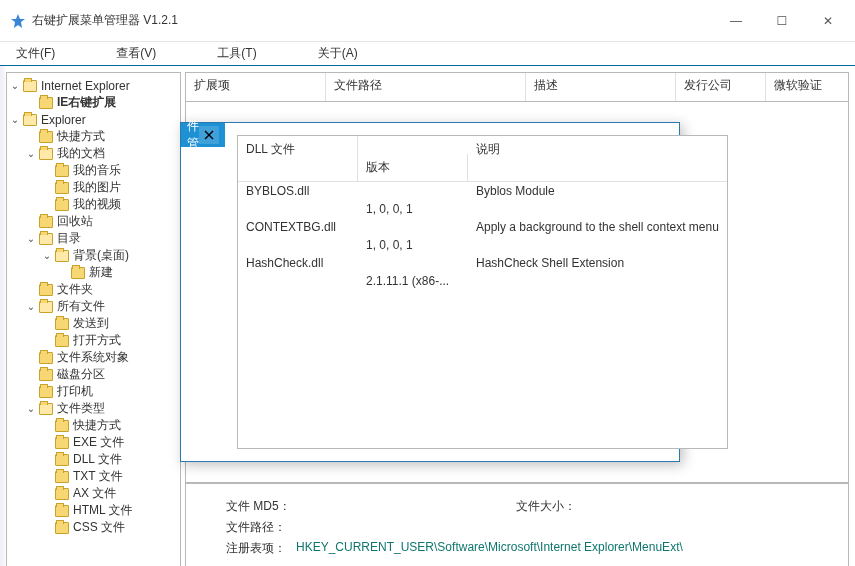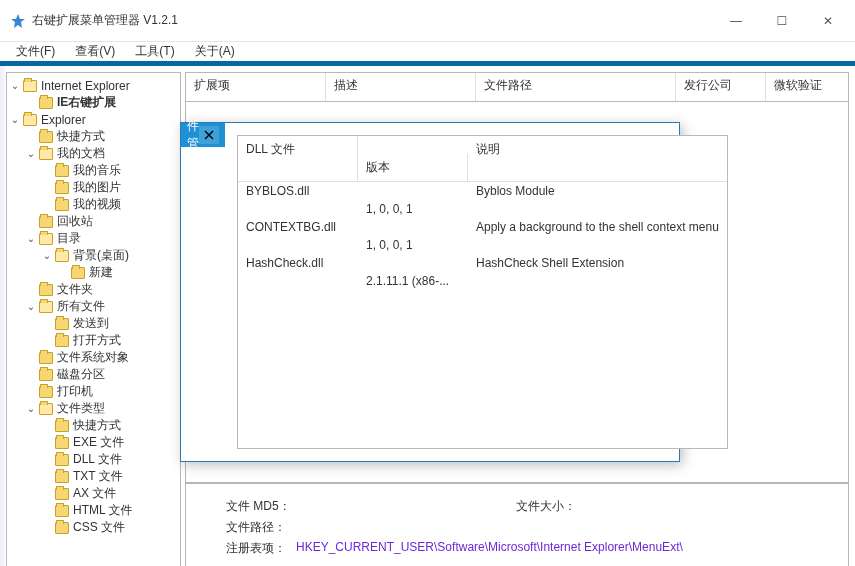--- a/index.html
+++ b/index.html
@@ -6,35 +6,35 @@
 body { background: #fff; width: 855px; height: 566px; overflow: hidden; position: relative; }
 
 
 .titlebar { height: 42px; background: #fff; display: flex; align-items: center; padding: 0 4px; border-bottom: 1px solid #e5e5e5; }
 .titlebar .app-icon { width: 16px; height: 16px; margin: 0 6px; color: #3a86d6; }
 .titlebar .title-text { flex: 1; color: #333; }
 .winbtns { display: flex; }
 .winbtn { width: 46px; height: 30px; display: flex; align-items: center; justify-content: center; color: #555; }
 
 
-.menubar { height: 24px; display: flex; align-items: center; padding: 0 6px; border-bottom: 5px solid #0369a1; }
+.menubar { height: 24px; display: flex; align-items: center; padding: 0 6px; border-bottom: 1px solid #0369a1; gap: 41px; }
 .menu-item { padding: 2px 10px; color: #333; }
 
 
 .work { display: flex; height: calc(566px - 30px - 24px); background: linear-gradient(to right, #eef 0, #f5f5f5 4px, #fff 6px); }
 .sidebar { width: 175px; border: 1px solid #b8b8b8; margin: 6px 4px 6px 6px; background: #fff; overflow: auto; padding: 4px 2px; }
 .main { flex: 1; margin: 6px 6px 6px 0; display: flex; flex-direction: column; }
 .listhead { border: 1px solid #b8b8b8; background: #fff; display: flex; height: 30px; }
 .listhead .col { padding: 4px 8px; border-right: 1px solid #e0e0e0; color: #333; }
 .listbody { flex: 1; border: 1px solid #b8b8b8; border-top: none; background: #fff; }
 .details { border: 1px solid #b8b8b8; margin-top: 0; background: #fff; padding: 10px 40px; }
 .detail-row { display: flex; margin: 4px 0; color: #333; }
 .detail-row .lab { width: 70px; }
 .detail-row .lab2 { width: 70px; margin-left: 220px; }
-.detail-row .val { flex: 1; color: #6d28d9; }
+.detail-row .val { flex: 1; color: #0f766e; }
 
 
 .tree ul { list-style: none; padding-left: 16px; }
 .tree > ul { padding-left: 0; }
 .tree li { white-space: nowrap; }
 .node { display: flex; align-items: center; height: 17px; gap: 2px; }
 .tw { width: 12px; height: 12px; display: inline-flex; align-items: center; justify-content: center; color: #555; font-size: 10px; cursor: default; }
 .fld { width: 14px; height: 12px; display: inline-block; background: #f7d774; border: 1px solid #c9a227; border-radius: 1px; position: relative; }
 .fld::before { content: ""; position: absolute; top: -3px; left: 0; width: 6px; height: 3px; background: #f7d774; border: 1px solid #c9a227; border-bottom: none; border-radius: 1px 1px 0 0; }
 .fld.open { background: #ffe9a8; }
@@ -293,22 +293,22 @@
             </ul>
           </li>
         </ul>
       </li>
     </ul>
   </div>
 
   <div class="main">
     <div class="listhead">
       <div class="col" style="width:140px">扩展项</div>
+      <div class="col" style="width:200px">文件路径</div>
       <div class="col" style="width:150px">描述</div>
-      <div class="col" style="width:200px">文件路径</div>
       <div class="col" style="width:90px">发行公司</div>
       <div class="col" style="flex:1;border-right:none">微软验证</div>
     </div>
     <div class="listbody"></div>
     <div class="details">
       <div class="detail-row">
         <span class="lab">文件 MD5：</span>
         <span class="lab2">文件大小：</span>
       </div>
       <div class="detail-row">

